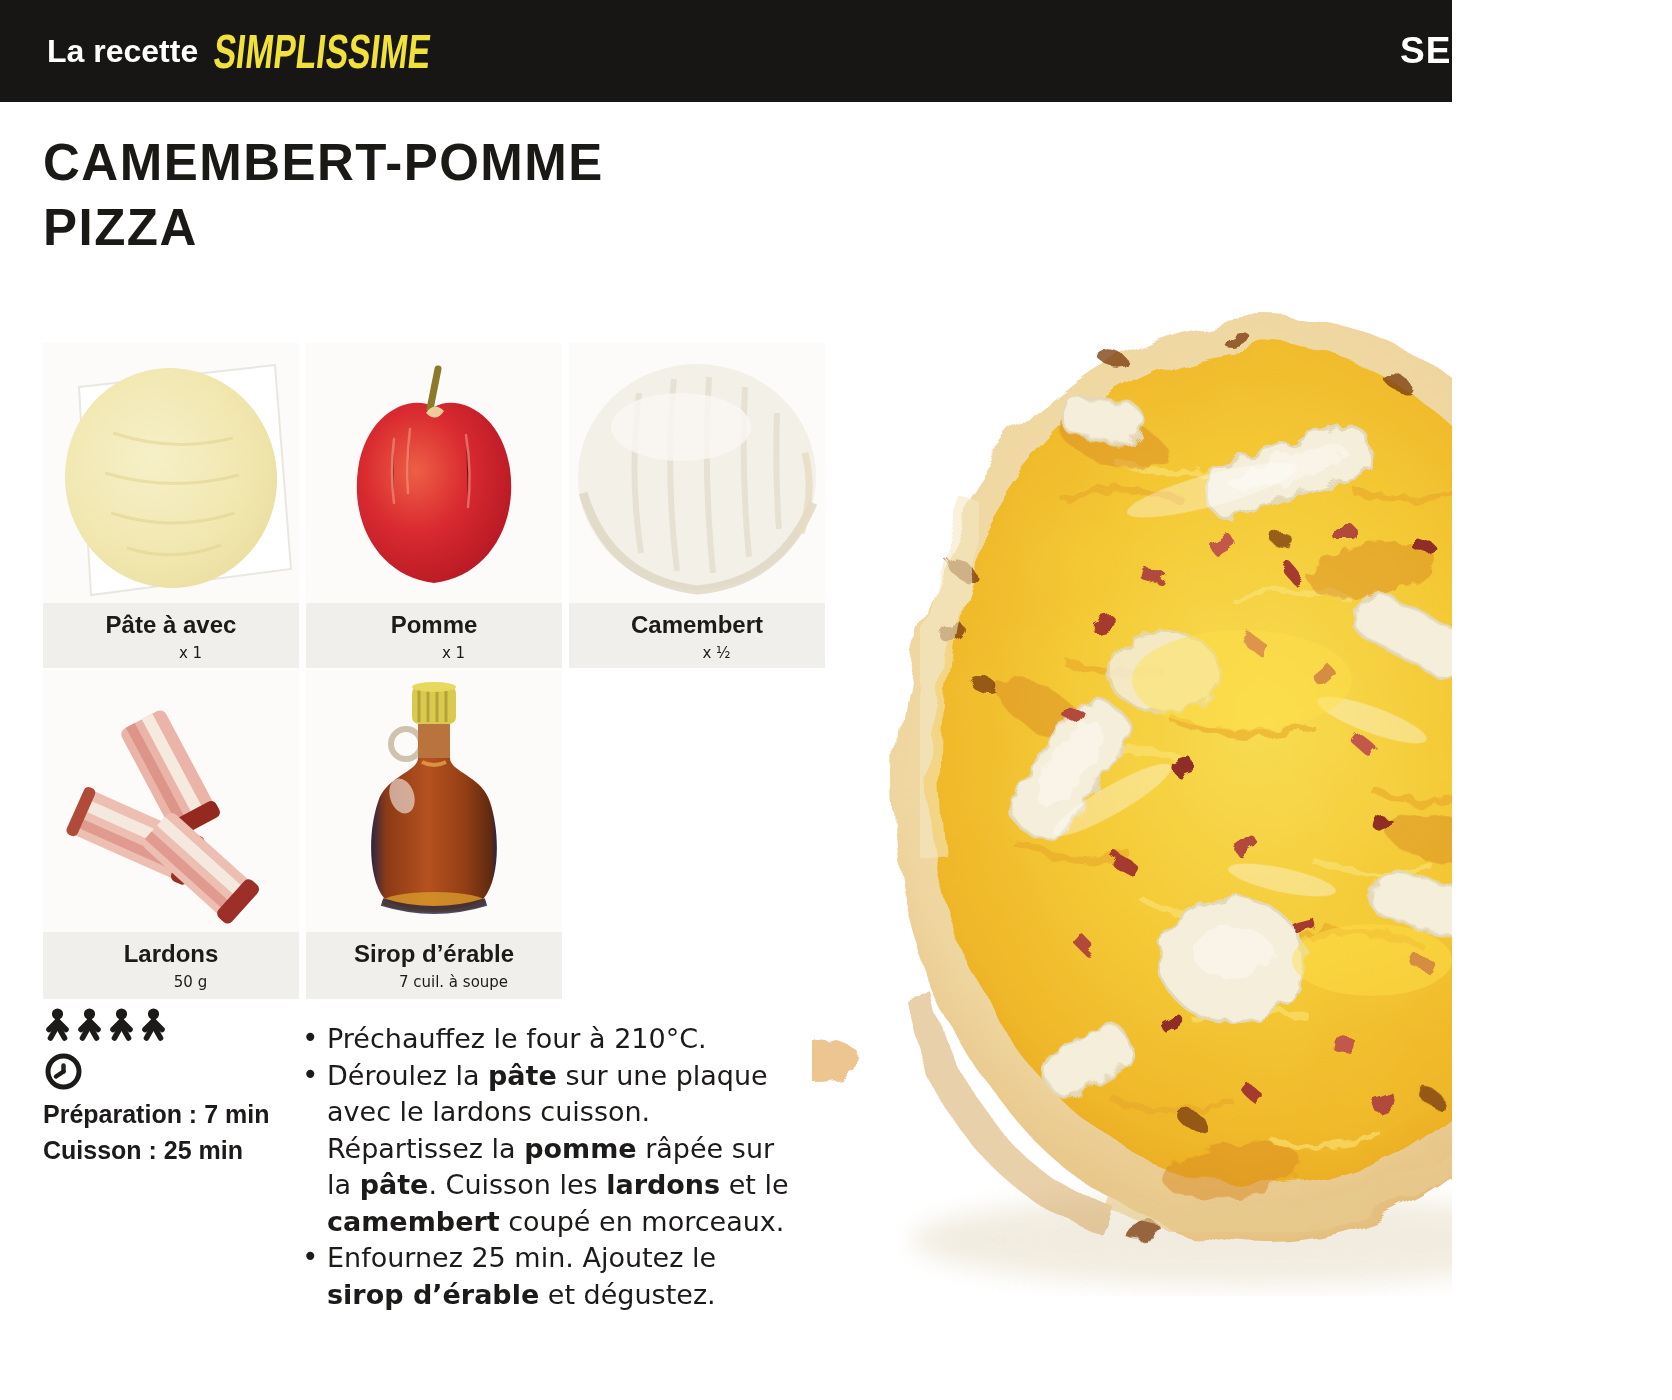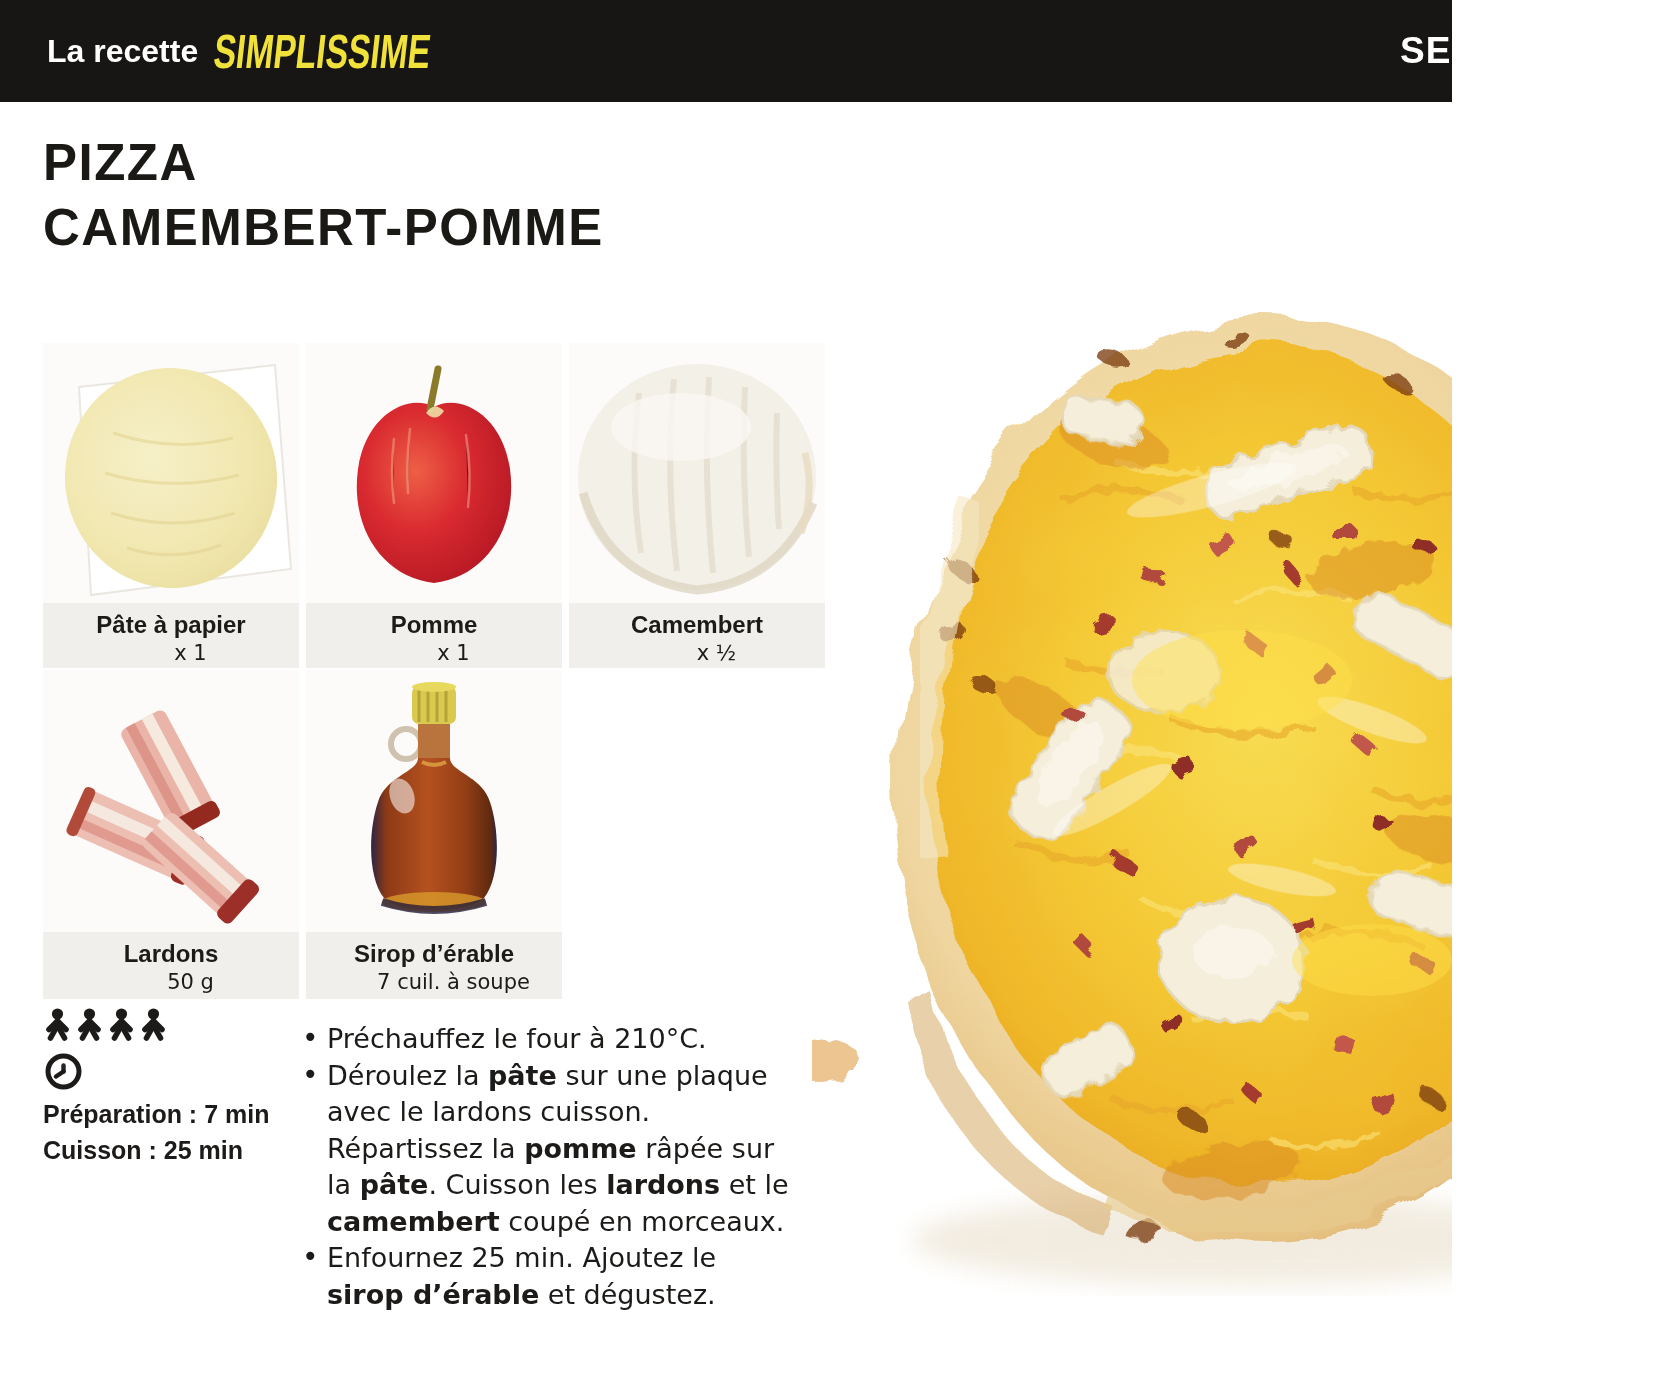--- a/index.html
+++ b/index.html
@@ -23,21 +23,21 @@
 
   
   .tile{position:absolute;width:256px;}
   .t1{left:43px;top:343px}.t2{left:306px;top:343px}.t3{left:569px;top:343px}
   .t4{left:43px;top:670px}.t5{left:306px;top:670px}
   .photo{height:260px;background:#fcfbfa;display:flex;align-items:center;justify-content:center;overflow:hidden;}
   .t4 .photo,.t5 .photo{height:262px;}
   .label{height:58px;background:#f0efec;text-align:center;padding-top:7px;}
   .t4 .label,.t5 .label{height:60px;}
   .iname{font-family:"Liberation Sans",sans-serif;font-weight:bold;font-size:24px;line-height:30px;}
-  .iqty{font-size:21px;line-height:27px;margin-left:39px;}
+  .iqty{font-size:15px;line-height:27px;margin-left:39px;}
 
   
   .servings{position:absolute;left:44px;top:1008px;display:flex;gap:5px;}
   .clockwrap{position:absolute;left:44px;top:1052px;}
   .meta-times{position:absolute;left:43px;top:1096px;font-family:"Liberation Sans",sans-serif;
               font-weight:bold;font-size:25px;line-height:36px;}
 
   
   .steps{position:absolute;left:299px;top:1021px;width:496px;margin:0;padding:0;list-style:none;
          font-size:27px;line-height:36.5px;}
@@ -55,22 +55,22 @@
 
   <div class="header">
     <div class="brand">
       <span class="brand-prefix">La recette</span>
       <span class="brand-name">SIMPLISSIME</span>
     </div>
     <span class="week">SEMAINE 39</span>
   </div>
 
   <div class="title">
+    <div>CAMEMBERT-POMME</div>
     <div>PIZZA</div>
-    <div>CAMEMBERT-POMME</div>
   </div>
 
   <div class="tile t1">
     <div class="photo">
       <svg width="256" height="260" viewBox="0 0 256 260">
         <polygon points="36,44 232,22 248,226 48,252" fill="#ffffff" stroke="#eae7e1" stroke-width="2"></polygon>
         <defs>
           <radialGradient id="doughG" cx="42%" cy="40%" r="70%">
             <stop offset="0%" stop-color="#f6f0c8"></stop>
               <stop offset="70%" stop-color="#f0e6ad"></stop>
@@ -80,21 +80,21 @@
         <ellipse cx="128" cy="135" rx="106" ry="110" fill="url(#doughG)" transform="rotate(-8 128 135)"></ellipse>
         <g stroke="#e2d28f" stroke-width="3" opacity=".55" fill="none">
           <path d="M70,90 Q130,110 190,95"></path>
             <path d="M62,130 Q128,150 196,132"></path>
           <path d="M68,170 Q130,190 192,170"></path>
             <path d="M84,205 Q132,220 178,202"></path>
         </g>
       </svg>
     </div>
     <div class="label">
-      <div class="iname">Pâte à papier</div>
+      <div class="iname">Pâte à avec</div>
       <div class="iqty">x 1</div>
     </div>
   </div>
 
   <div class="tile t2">
     <div class="photo">
       <svg width="256" height="260" viewBox="0 0 256 260">
         <defs>
           <radialGradient id="appleG" cx="38%" cy="38%" r="75%">
             <stop offset="0%" stop-color="#ee5f45"></stop>

